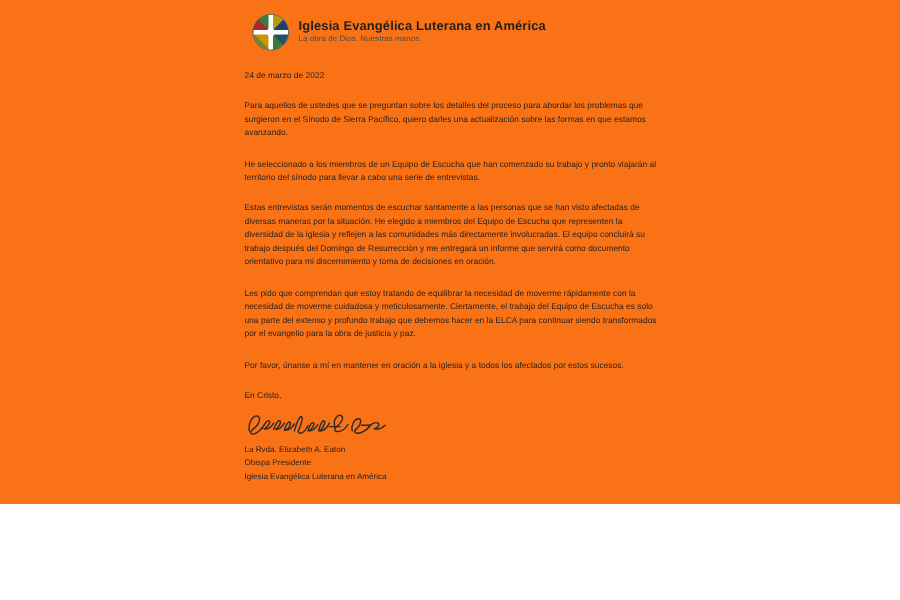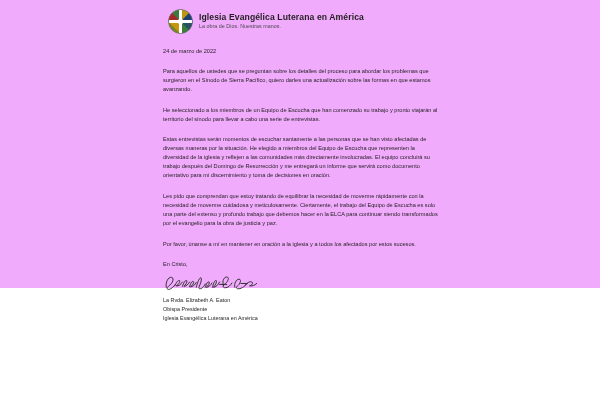--- a/index.html
+++ b/index.html
@@ -11,22 +11,22 @@
     height: 400px;
     background: #ffffff;
     font-family: "Liberation Sans", sans-serif;
     color: #231f20;
     overflow: hidden;
   }
 
   .page {
     position: relative;
     width: 600px;
-    height: 288px;
-    background: #f0abfc;
+    height: 336px;
+    background: #f97316;
   }
 
   
   .letterhead {
     position: absolute;
     left: 168px;
     top: 9px;
     display: flex;
     align-items: center;
     gap: 6px;

